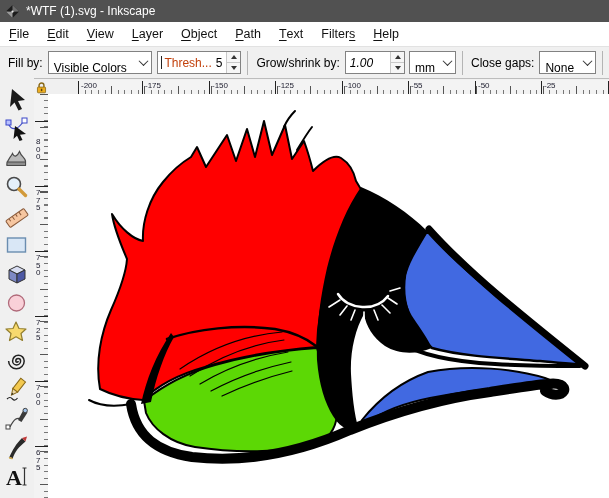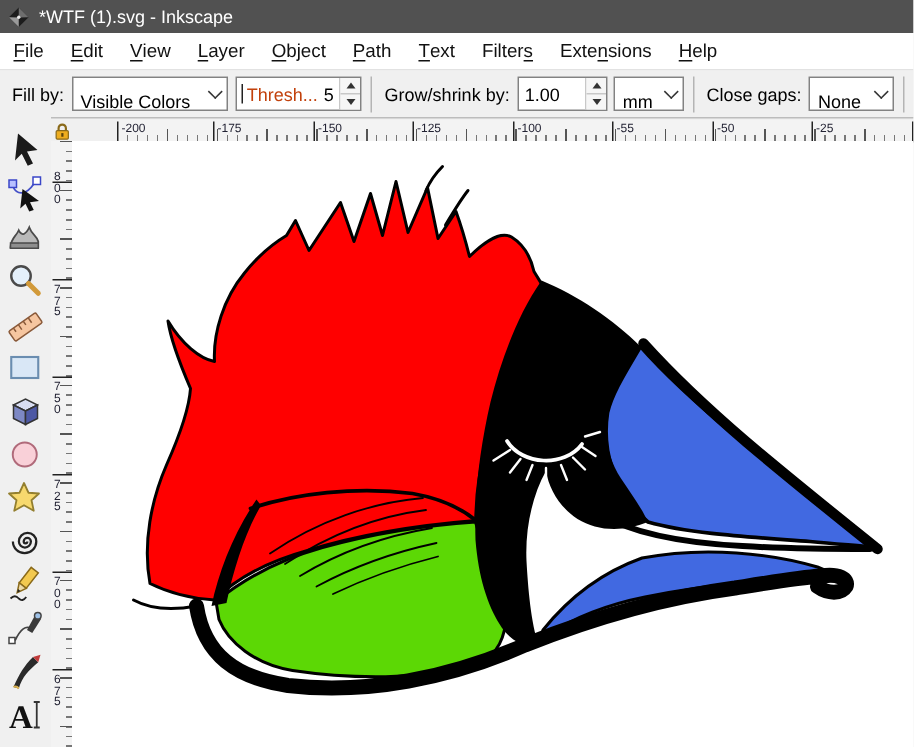--- a/index.html
+++ b/index.html
@@ -17,21 +17,21 @@
   
   .toolbar{position:absolute;left:0;top:47px;width:609px;height:31px;background:#f0f0f0;
            border-bottom:1px solid #bcbcbc;display:flex;align-items:center;font-size:12px;color:#000;}
   .tb-label{margin:0 5px 0 8px;white-space:nowrap;}
   .combo{height:21px;background:#fff;border:1px solid #828282;display:flex;align-items:center;}
   .combo-text{flex:1;padding:0 5px;white-space:nowrap;overflow:hidden;margin-top:10px;}
   .chev{width:16px;height:100%;display:flex;align-items:center;justify-content:center;}
   .chev i{width:6px;height:6px;border-right:1.4px solid #333;border-bottom:1.4px solid #333;
           transform:rotate(45deg) translate(-1px,-1px);}
   .spinbox{height:21px;background:#fff;border:1px solid #828282;display:flex;align-items:center;}
-  .spinbox .val{flex:1;padding:0 4px;}
+  .spinbox .val{flex:1;padding:0 4px;font-style:italic;}
   .spin-col{width:13px;height:100%;display:flex;flex-direction:column;border-left:1px solid #c8c8c8;}
   .spin-btn{flex:1;display:flex;align-items:center;justify-content:center;background:#f6f6f6;}
   .spin-btn + .spin-btn{border-top:1px solid #c8c8c8;}
   .tri-up{width:0;height:0;border-left:3px solid transparent;border-right:3px solid transparent;border-bottom:4px solid #333;}
   .tri-dn{width:0;height:0;border-left:3px solid transparent;border-right:3px solid transparent;border-top:4px solid #333;}
   .tb-sep{width:1px;height:24px;background:#b4b4b4;margin:0 6px;}
   .caret{width:1px;height:13px;background:#222;margin-left:3px;}
   .thresh-text{color:#c2410c;padding-left:2px;flex:1;white-space:nowrap;overflow:hidden;}
   .thresh-val{padding:0 4px;}
   
@@ -84,21 +84,20 @@
 
   <div class="menubar">
     <span class="menu-item"><span></span><span class="mn">F</span><span>ile</span></span>
     <span class="menu-item"><span></span><span class="mn">E</span><span>dit</span></span>
     <span class="menu-item"><span></span><span class="mn">V</span><span>iew</span></span>
     <span class="menu-item"><span></span><span class="mn">L</span><span>ayer</span></span>
     <span class="menu-item"><span></span><span class="mn">O</span><span>bject</span></span>
     <span class="menu-item"><span></span><span class="mn">P</span><span>ath</span></span>
     <span class="menu-item"><span></span><span class="mn">T</span><span>ext</span></span>
     <span class="menu-item"><span>Filter</span><span class="mn">s</span><span></span></span>
-    <span class="menu-item"><span>Exte</span><span class="mn">n</span><span>sions</span></span>
     <span class="menu-item"><span></span><span class="mn">H</span><span>elp</span></span>
   </div>
 
   <div class="toolbar">
     <span class="tb-label">Fill by:</span>
     <div class="combo" style="width:111px">
       <span class="combo-text">Visible Colors</span>
       <span class="chev">
           <i></i>
         </span>
@@ -269,21 +268,21 @@
       <span class="maj" style="left:397px"></span>
         <span class="lab" style="left:400px">-50</span>
       <span class="maj" style="left:463px"></span>
         <span class="lab" style="left:466px">-25</span>
       <span class="maj" style="left:530px"></span>
         <span class="lab" style="left:533px">0</span>
     </div>
 
     <div class="ruler-v">
       <span class="maj" style="top:27px"></span>
-        <span class="lab" style="top:20px">800</span>
+        <span class="lab" style="top:44px">800</span>
       <span class="maj" style="top:92px"></span>
         <span class="lab" style="top:95px">775</span>
       <span class="maj" style="top:157px"></span>
         <span class="lab" style="top:160px">750</span>
       <span class="maj" style="top:222px"></span>
         <span class="lab" style="top:225px">725</span>
       <span class="maj" style="top:287px"></span>
         <span class="lab" style="top:290px">700</span>
       <span class="maj" style="top:352px"></span>
         <span class="lab" style="top:355px">675</span>

